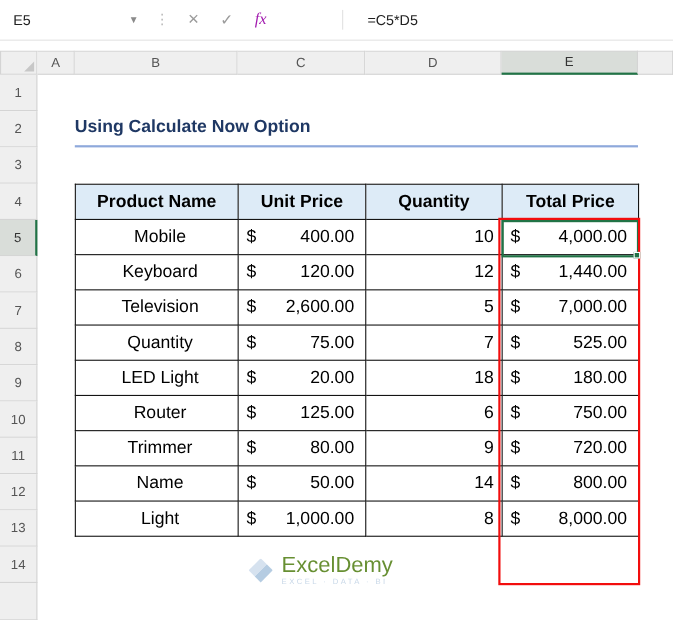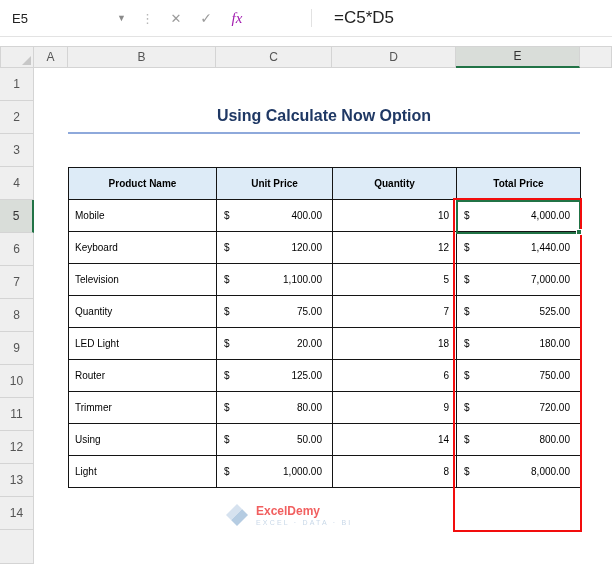--- a/index.html
+++ b/index.html
@@ -12,70 +12,70 @@
     align-items:center;padding-left:6px;background:#fff;border-bottom:1px solid #e3e3e3}
   .namebox{width:128px;height:24px;display:flex;align-items:center;
     justify-content:space-between;padding:0 8px 0 6px;font-size:13px;color:#222;cursor:default}
   .caret{font-size:9px;color:#8a8a8a}
   .dots{color:#b8b8b8;font-size:13px;margin:0 7px}
   .fb-btn{width:30px;text-align:center;font-size:13px;color:#9b9b9b}
   .fb-btn.check{font-size:14px}
   .fx{width:32px;text-align:center;font-family:"Liberation Serif",serif;
     font-style:italic;font-size:15px;color:#a21caf}
   .fb-div{width:1px;height:18px;background:#e2e2e2;margin-left:58px}
-  .formula{margin-left:22px;font-size:17px;color:#222}
+  .formula{margin-left:22px;font-size:13px;color:#222}
 
   
   .grid{position:absolute;top:46px;left:0;width:612px;height:518px;overflow:hidden;background:#fff}
   .colrow{position:absolute;top:0;left:0;width:612px;height:22px}
   .ch,.corner{position:absolute;top:0;height:22px;background:#efefef;
     border:1px solid #d4d4d4;border-left:none;border-top:1px solid #d4d4d4;
     font-size:12px;color:#555;text-align:center;line-height:20px}
   .corner{border-left:1px solid #d4d4d4}
   .ch.sel{background:#d9ddd9;border-bottom:2.5px solid var(--green,#217346);
     line-height:18px;color:#333}
   .tri{position:absolute;right:2px;bottom:2px;width:0;height:0;
     border-left:9px solid transparent;border-bottom:9px solid #c7c7c7}
   .rowcol{position:absolute;top:22px;left:0;width:34px}
   .row-hdr{width:34px;height:33px;background:#efefef;border-right:1px solid #d4d4d4;
     border-bottom:1px solid #d4d4d4;font-size:12px;color:#555;text-align:center;line-height:33px}
   .row-hdr.sel{background:#d9ddd9;border-right:2.5px solid var(--green,#217346);color:#333}
   .row-hdr.partial{height:34px}
 
   
   .title-cell{position:absolute;left:68px;top:55px;width:512px;height:33px;
-    line-height:30px;text-align:center;font-weight:bold;font-size:16px;
+    line-height:30px;font-weight:bold;font-size:16px;
     color:var(--titleblue,#1f3864);border-bottom:2px solid var(--underline,#8ea9db);z-index:2}
   .tablewrap{position:absolute;left:68px;top:121px;z-index:3}
   table{border-collapse:collapse;table-layout:fixed}
-  th,td{border:1px solid #141414;height:32px;font-size:10px;color:#000;
+  th,td{border:1px solid #141414;height:32px;font-size:16px;color:#000;
     overflow:hidden;white-space:nowrap}
   th{background:var(--hdrfill,#ddebf7);font-weight:bold;text-align:center}
-  .c-prod{padding-left:6px;text-align:left}
+  .c-prod{padding-left:6px;text-align:center}
   .c-money{position:relative}
   .c-money .cur{position:absolute;left:7px;top:0;line-height:32px}
   .c-money .amt{position:absolute;right:10px;top:0;line-height:32px}
   .c-qty{text-align:right;padding-right:7px}
 
   
   .activecell{position:absolute;left:456px;top:154px;width:125px;height:34px;
     border:2px solid var(--green,#217346);z-index:5;pointer-events:none}
   .handle{position:absolute;left:576px;top:183px;width:6px;height:6px;
     background:var(--green,#217346);border:1px solid #fff;z-index:7;pointer-events:none}
   .redbox{position:absolute;left:453px;top:152px;width:129px;height:334px;
     border:2.5px solid var(--red,#f00);z-index:6;pointer-events:none}
 
   
   .watermark{position:absolute;left:226px;top:458px;display:flex;align-items:center;
     gap:8px;z-index:4;opacity:.85;pointer-events:none}
   .wm-logo{width:22px;height:22px;flex:0 0 auto;
     background:linear-gradient(135deg,#cfdded 50%,#a9c4dd 50%);
     -webkit-clip-path:polygon(50% 0,100% 50%,50% 100%,0 50%);
     clip-path:polygon(50% 0,100% 50%,50% 100%,0 50%)}
-  .wm-name{font-size:12px;font-weight:bold;color:#ef4444;line-height:1}
+  .wm-name{font-size:20px;font-weight:normal;color:#4d7c0f;line-height:1}
   .wm-tag{font-size:7px;letter-spacing:2.2px;color:#bfd1e4;margin-top:2px}
 </style>
 </head>
 <body>
 
 <div id="app">
 
   <div class="fbar">
     <div class="namebox">
       <span>E5</span>
@@ -161,21 +161,21 @@
               <td class="c-qty">12</td>
               <td class="c-money">
                 <span class="cur">$</span>
                 <span class="amt">1,440.00</span>
               </td>
             </tr>
             <tr>
               <td class="c-prod">Television</td>
               <td class="c-money">
                 <span class="cur">$</span>
-                <span class="amt">1,100.00</span>
+                <span class="amt">2,600.00</span>
               </td>
               <td class="c-qty">5</td>
               <td class="c-money">
                 <span class="cur">$</span>
                 <span class="amt">7,000.00</span>
               </td>
             </tr>
             <tr>
               <td class="c-prod">Quantity</td>
               <td class="c-money">
@@ -218,21 +218,21 @@
                 <span class="cur">$</span>
                 <span class="amt">80.00</span>
               </td>
               <td class="c-qty">9</td>
               <td class="c-money">
                 <span class="cur">$</span>
                 <span class="amt">720.00</span>
               </td>
             </tr>
             <tr>
-              <td class="c-prod">Using</td>
+              <td class="c-prod">Name</td>
               <td class="c-money">
                 <span class="cur">$</span>
                 <span class="amt">50.00</span>
               </td>
               <td class="c-qty">14</td>
               <td class="c-money">
                 <span class="cur">$</span>
                 <span class="amt">800.00</span>
               </td>
             </tr>

